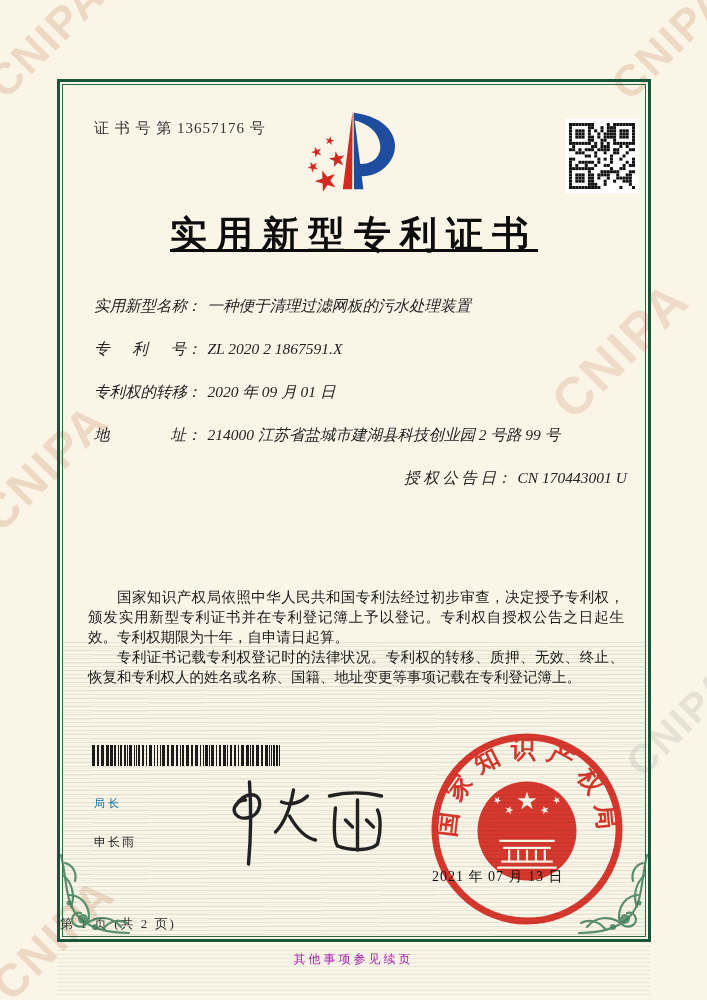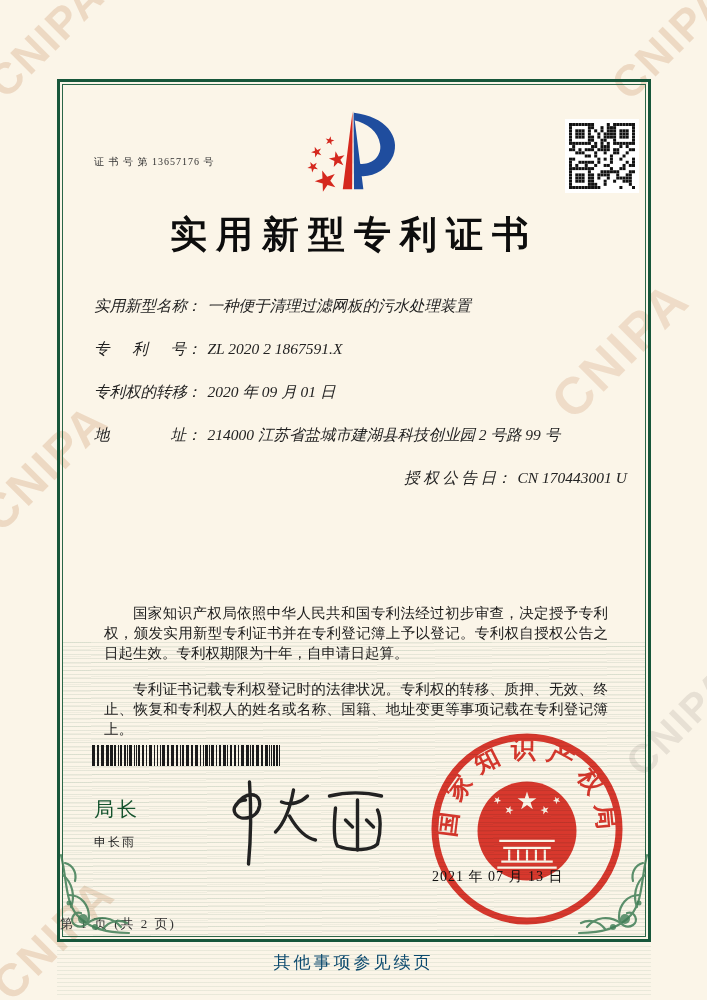--- a/index.html
+++ b/index.html
@@ -32,61 +32,61 @@
     position:absolute;left:2px;right:2px;top:560px;bottom:2px;
     background:
       repeating-linear-gradient(180deg, rgba(88,130,104,0.13) 0 1px, rgba(88,130,104,0) 1px 4px),
       repeating-linear-gradient(179deg, rgba(88,130,104,0.07) 0 1px, rgba(88,130,104,0) 1px 7px);
   }
   .waves-bottom{
     position:absolute;z-index:0;left:57px;right:56px;top:946px;height:50px;
     background:repeating-linear-gradient(180deg, rgba(88,130,104,0.11) 0 1px, rgba(88,130,104,0) 1px 4px);
   }
   
-  .cert-no{position:absolute;left:34px;top:37px;font-size:10px;color:#333;letter-spacing:1px;margin-top:36px;}
+  .cert-no{position:absolute;left:34px;top:37px;font-size:15px;color:#333;letter-spacing:1px;}
   .logo{position:absolute;left:238px;top:21px;width:112px;height:98px;}
   .qr{position:absolute;left:505px;top:37px;width:74px;height:74px;background:#fff;}
   .title{
     position:absolute;left:0;top:128px;width:100%;margin:0;text-align:center;
-    font-size:37px;font-weight:700;letter-spacing:9px;color:#0d0d0d;
+    font-size:37px;font-weight:700;letter-spacing:9px;color:#0d0d0d;text-decoration:underline;
   }
   
   .fields{position:absolute;left:34px;top:214px;width:548px;font-size:15.5px;}
   .field-row{height:43px;position:relative;white-space:nowrap;font-style:italic;}
   .f-label{
     display:inline-block;width:92px;text-align:justify;text-align-last:justify;
     color:#222;vertical-align:top;
   }
   .f-colon{margin-right:6px;}
   .f-value{color:#222;}
   .group-right{position:absolute;left:310px;top:0;}
   
   .paras{
     position:absolute;left:28px;top:505px;width:536px;
     font-size:14.5px;line-height:20px;text-align:justify;color:#1a1a1a;
   }
-  .paras p{margin:16px;text-indent:2em;}
+  .paras p{margin:0;text-indent:2em;}
   
   .barcode{position:absolute;left:32px;top:663px;width:195px;height:21px;overflow:hidden;white-space:nowrap;}
   .barcode i{display:inline-block;height:100%;background:#1b1b1b;vertical-align:top;}
-  .signer-title{position:absolute;left:34px;top:714px;font-size:20px;color:#14532d;letter-spacing:3px;}
+  .signer-title{position:absolute;left:34px;top:714px;font-size:11px;color:#0369a1;letter-spacing:3px;}
   .signer-name{position:absolute;left:34px;top:752px;font-size:12px;color:#222;letter-spacing:2px;}
   .signature{position:absolute;left:143px;top:690px;width:195px;height:95px;}
   .seal{position:absolute;left:368px;top:648px;width:198px;height:198px;mix-blend-mode:multiply;opacity:.93;}
   .seal-date{
     position:absolute;left:372px;top:786px;width:180px;font-size:14px;color:#111;
     letter-spacing:1px;z-index:3;
   }
   .page-num{position:absolute;left:0;top:833px;width:100%;text-align:left;font-size:13px;color:#333;letter-spacing:2px;}
   .flourish{position:absolute;width:112px;height:92px;bottom:2px;}
   .fl-bl{left:-1px;}
   .fl-br{right:-1px;transform:scaleX(-1);}
   .footer-note{
     position:absolute;z-index:2;left:0;top:951px;width:100%;text-align:center;
-    font-size:17px;color:#0c4a6e;letter-spacing:3px;
+    font-size:12px;color:#a21caf;letter-spacing:3px;
   }
 </style>
 </head>
 <body>
 
 <div class="page">
 
   <div class="wm wm1">CNIPA</div>
   <div class="wm wm2">CNIPA</div>
   <div class="wm wm3">CNIPA</div>

